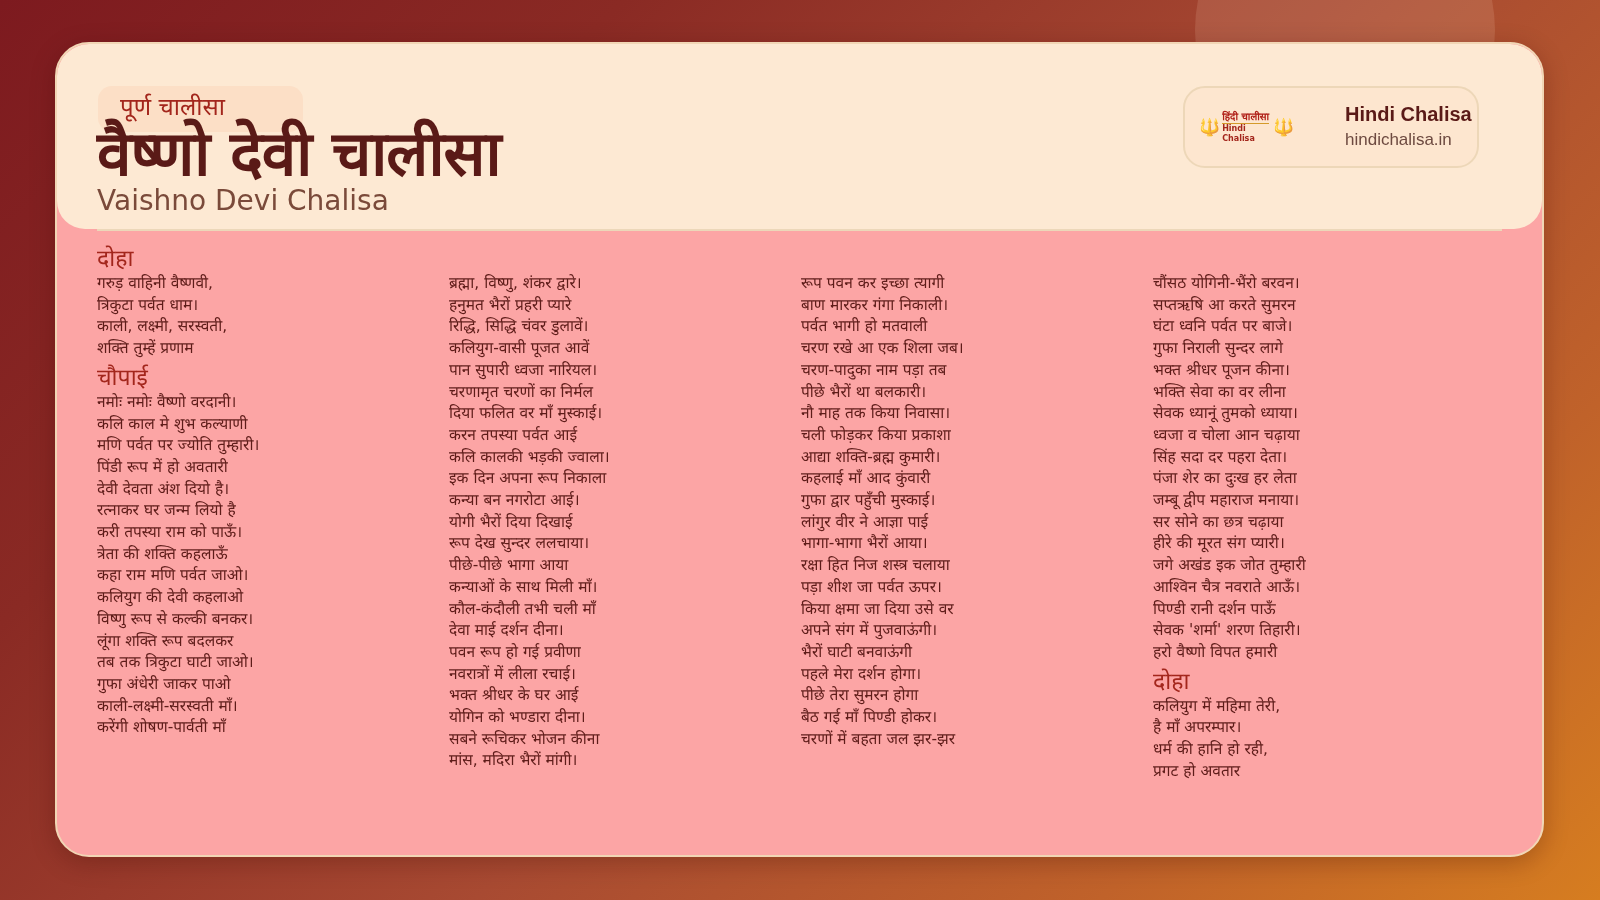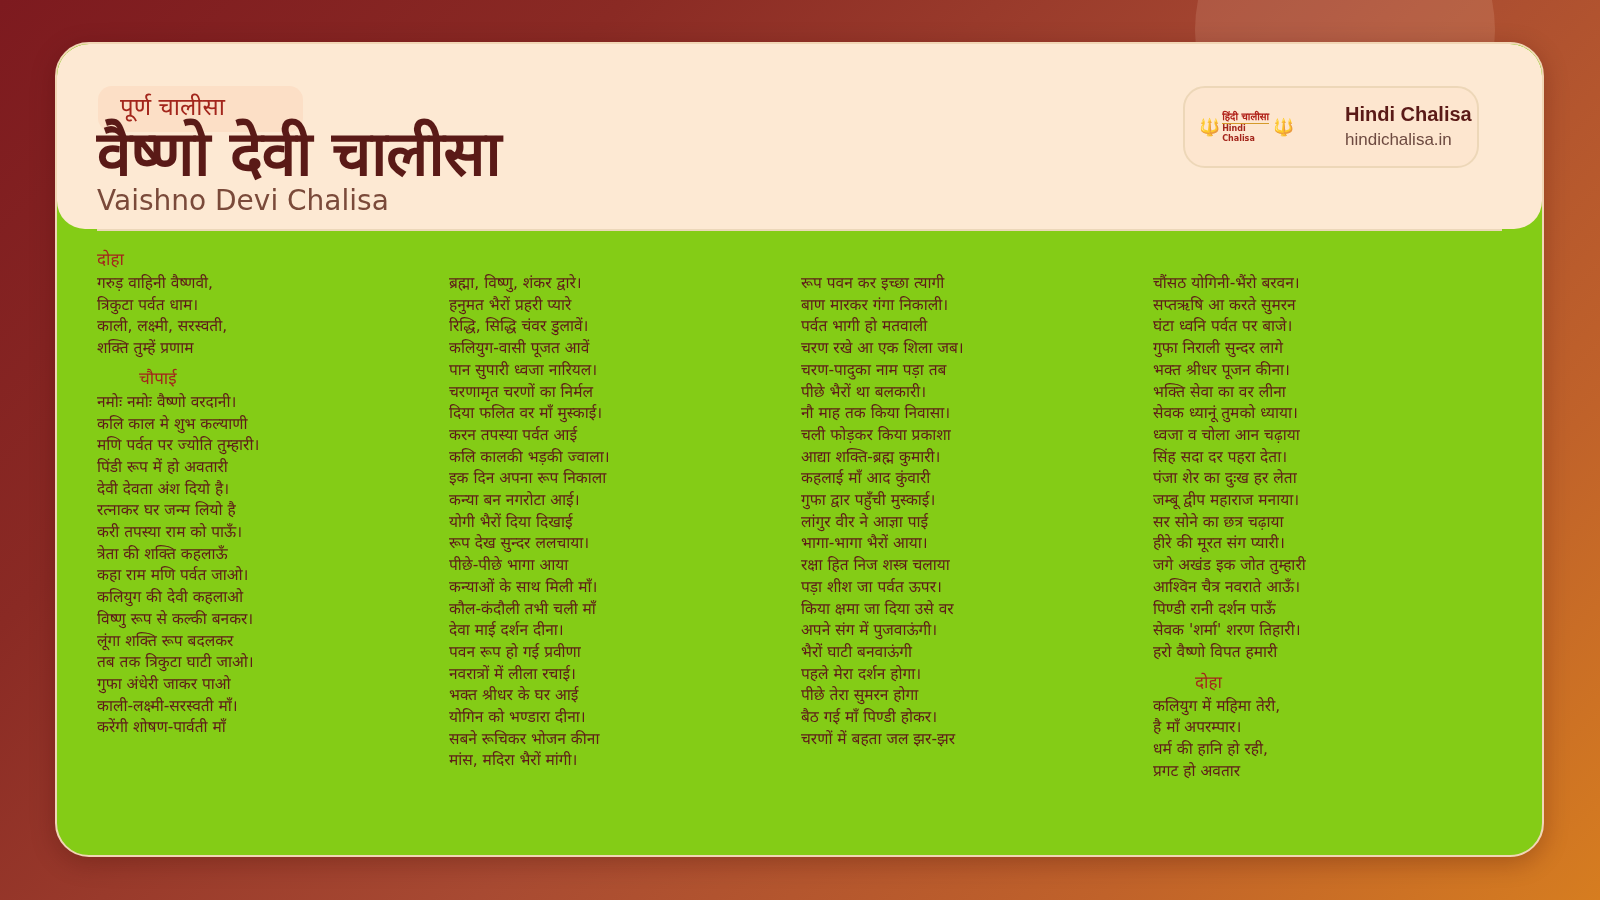--- a/index.html
+++ b/index.html
@@ -13,21 +13,21 @@
       position: absolute;
       left: 1195px; top: -120px;
       width: 300px; height: 300px;
       border-radius: 50%;
       background: rgba(255, 220, 190, 0.14);
     }
     .card {
       position: absolute;
       left: 55px; top: 42px;
       width: 1489px; height: 815px;
-      background: #84cc16;
+      background: #fca5a5;
       border-radius: 34px;
       border: 2px solid #f1d6b5;
       box-shadow: 0 6px 24px rgba(60, 10, 0, 0.28);
       overflow: hidden;
     }
     .header {
       position: absolute;
       left: 0; top: 0; right: 0;
       height: 185px;
       background: #fde9d3;
@@ -118,27 +118,27 @@
     }
     .columns {
       position: absolute;
       left: 40px; top: 205px;
       width: 1410px;
       display: flex;
     }
     .col { width: 352px; }
     .col-2 { padding-left: 0; }
     .section-label {
-      font-family: Liberation Sans, sans-serif;
-      font-size: 17px;
+      font-family: Liberation Mono, monospace;
+      font-size: 23px;
       color: #a3261c;
       line-height: 22px;
       margin-bottom: 2px;
     }
-    .section-label.gap { margin-top: 8px; margin-left: 42px; }
+    .section-label.gap { margin-top: 8px; }
     .line {
       font-family: "DejaVu Sans", sans-serif;
       font-size: 15.5px;
       color: #5e1c19;
       line-height: 21.7px;
       white-space: nowrap;
     }
   </style>
 </head>
 <body>

